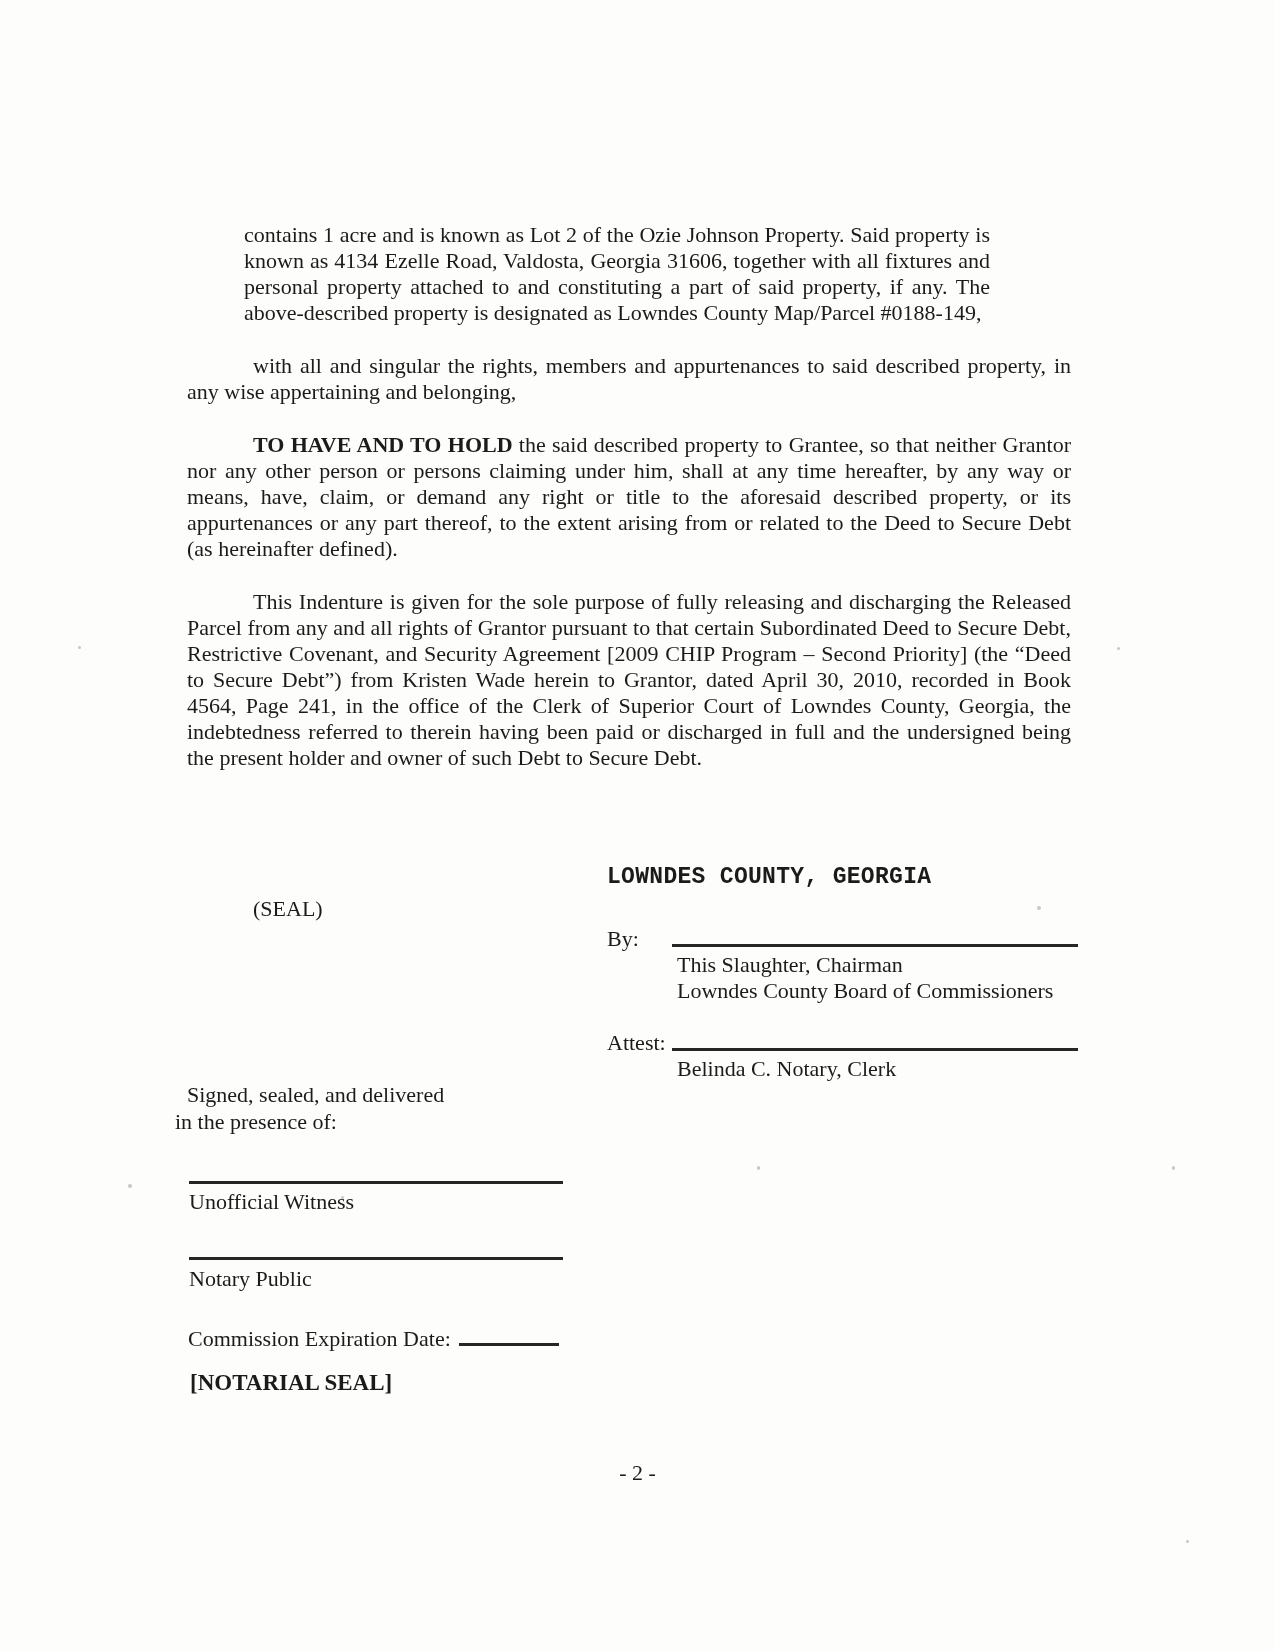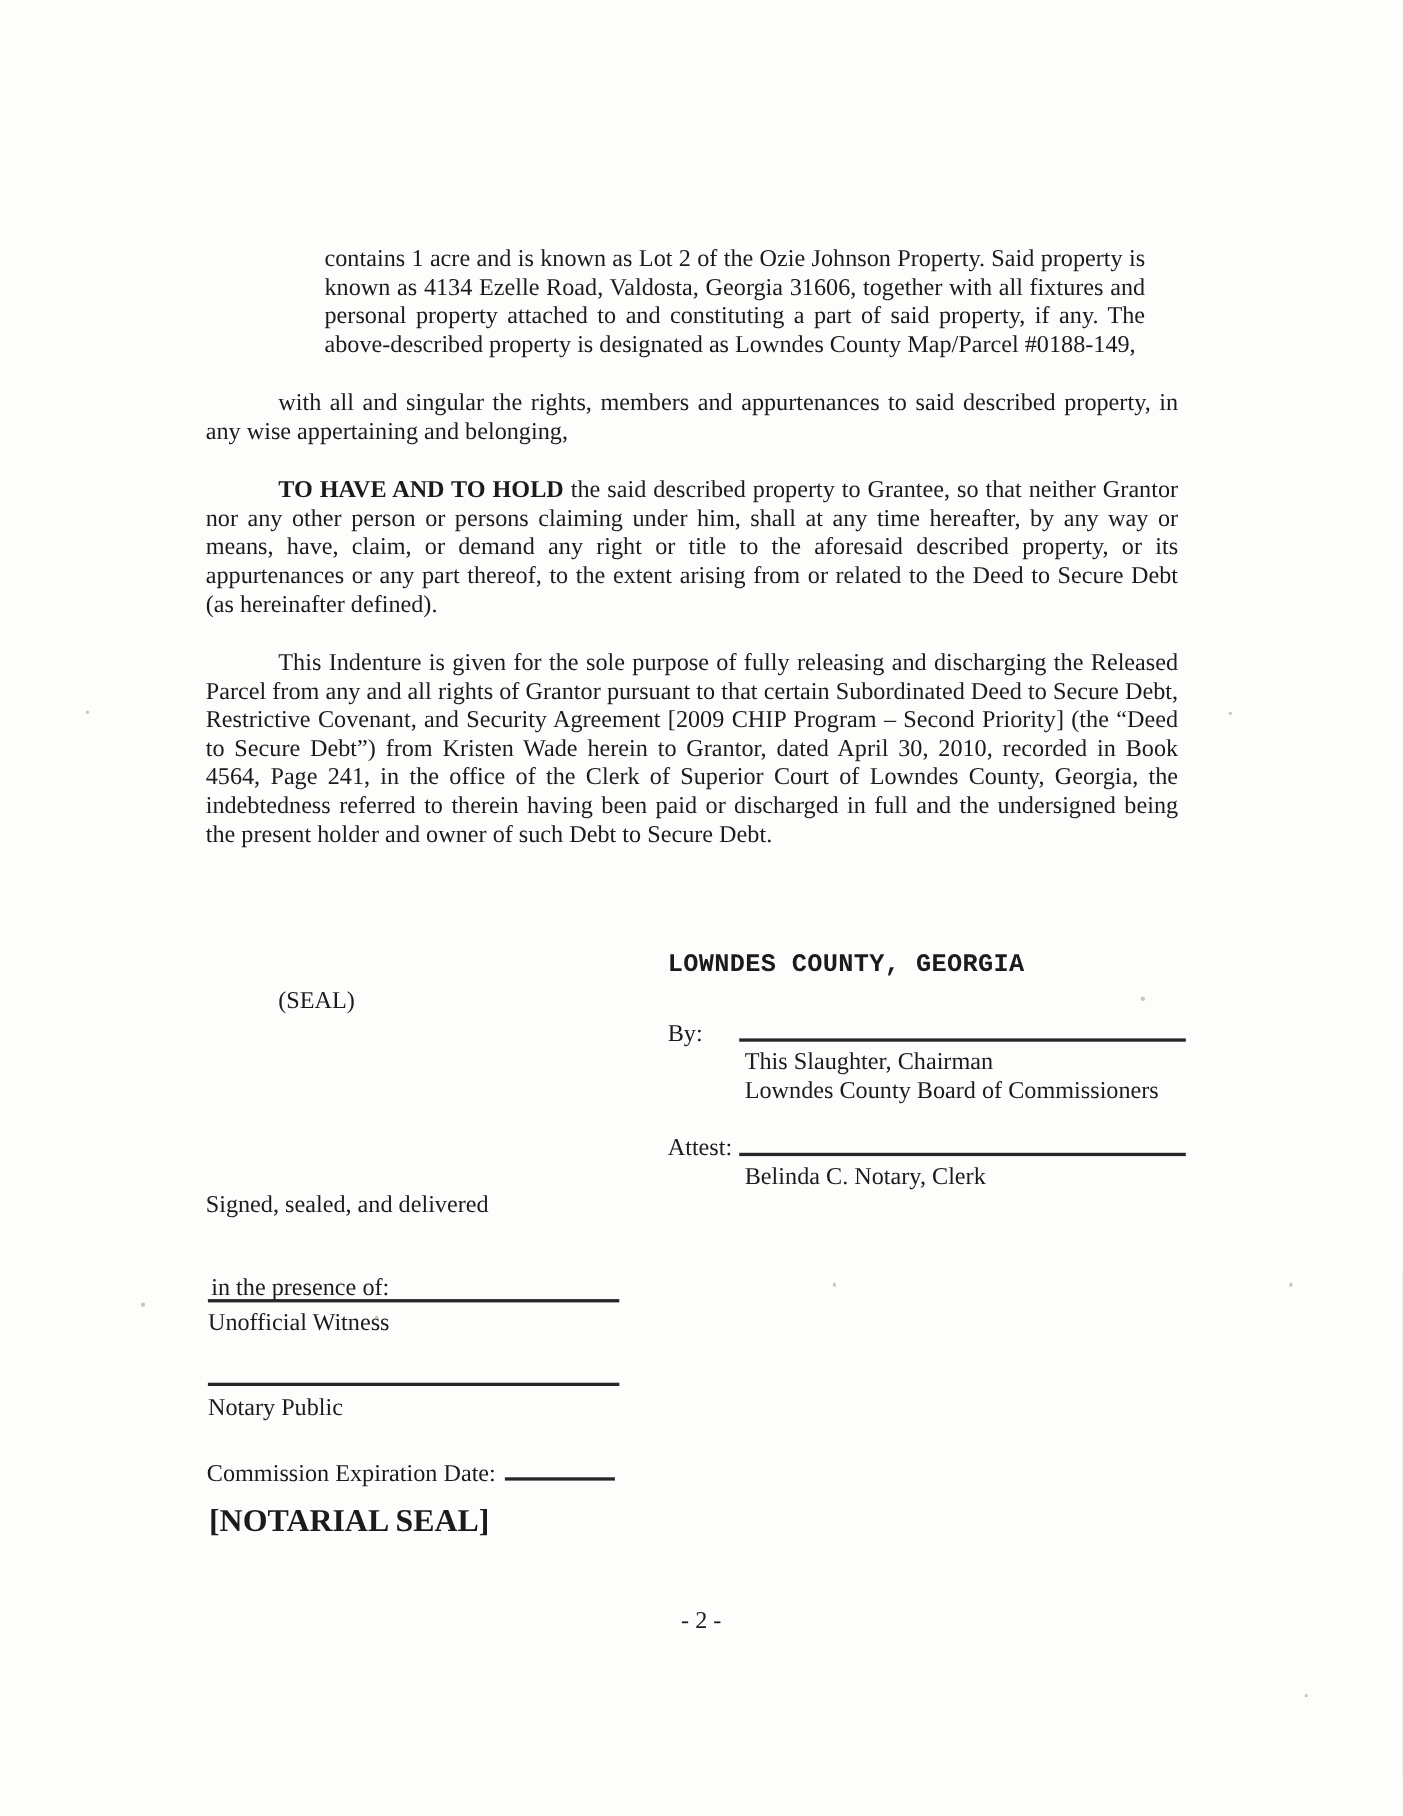--- a/index.html
+++ b/index.html
@@ -26,21 +26,21 @@
     width: 884px;
   }
   .para {
     margin: 0;
     text-align: justify;
   }
   .para + .para {
     margin-top: 27px;
   }
   .indent-block {
-    margin-left: 108px;
+    margin-left: 57px;
     width: 746px;
   }
   .ti {
     text-indent: 66px;
   }
   .bold {
     font-weight: bold;
   }
   .abs { position: absolute; }
   .sig-title {
@@ -54,21 +54,21 @@
   .commission-blank {
     display: inline-block;
     width: 100px;
     height: 1.05em;
     border-bottom: 3px solid #262626;
     margin-left: 8px;
     vertical-align: baseline;
   }
   .notarial {
     font-weight: bold;
-    font-size: 29px;
+    font-size: 23px;
   }
   .page-number {
     position: absolute;
     left: 0;
     top: 1460px;
     width: 1275px;
     text-align: center;
   }
   .speck {
     position: absolute;
@@ -100,21 +100,21 @@
   <div class="abs" style="left:607px; top:926px;">By:</div>
   <div class="abs sig-line" style="left:672px; top:924px; width:406px; height:20px;"></div>
   <div class="abs" style="left:677px; top:952px;">This Slaughter, Chairman</div>
   <div class="abs" style="left:677px; top:978px;">Lowndes County Board of Commissioners</div>
 
   <div class="abs" style="left:607px; top:1030px;">Attest:</div>
   <div class="abs sig-line" style="left:672px; top:1028px; width:406px; height:20px;"></div>
   <div class="abs" style="left:677px; top:1056px;">Belinda C. Notary, Clerk</div>
 
   <div class="abs" style="left:187px; top:1082px;">Signed, sealed, and delivered</div>
-  <div class="abs" style="left:192px; top:1109px;margin-top:48px;">in the presence of:</div>
+  <div class="abs" style="left:175px; top:1109px;">in the presence of:</div>
 
   <div class="abs sig-line" style="left:189px; top:1160px; width:374px; height:21px;"></div>
   <div class="abs" style="left:189px; top:1189px;">Unofficial Witness</div>
 
   <div class="abs sig-line" style="left:189px; top:1236px; width:374px; height:21px;"></div>
   <div class="abs" style="left:189px; top:1266px;">Notary Public</div>
 
   <div class="abs" style="left:188px; top:1320px;"><span>Commission Expiration Date:</span><span class="commission-blank"></span></div>
 
   <div class="abs notarial" style="left:190px; top:1370px;">[NOTARIAL SEAL]</div>

